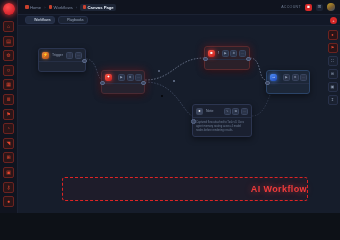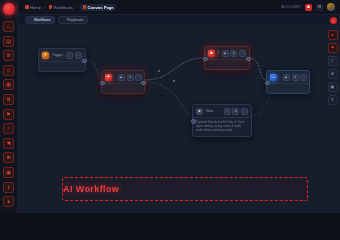--- a/index.html
+++ b/index.html
@@ -152,22 +152,23 @@
     position:absolute;right:3px;top:17px;
     width:7px;height:7px;border-radius:50%;
     background:#d62828;color:#fff;font-size:3.4px;
     display:flex;align-items:center;justify-content:center;
   }
 
   
   .wf-label{
     position:absolute;left:44px;right:32px;bottom:12px;height:22px;
     border:1px dashed #e02424;border-radius:3px;
-    display:flex;align-items:center;justify-content:flex-start;
+    display:flex;align-items:center;justify-content:flex-end;
     background:rgba(224,36,36,.04);
+    padding-left:8px;
   }
   .wf-label span{
     font-size:9px;font-weight:bold;color:#ef3b3b;letter-spacing:.4px;
     text-shadow:0 0 6px rgba(239,59,59,.55);
   }
 </style>
 </head>
 <body>
 
 <div class="sidebar">

